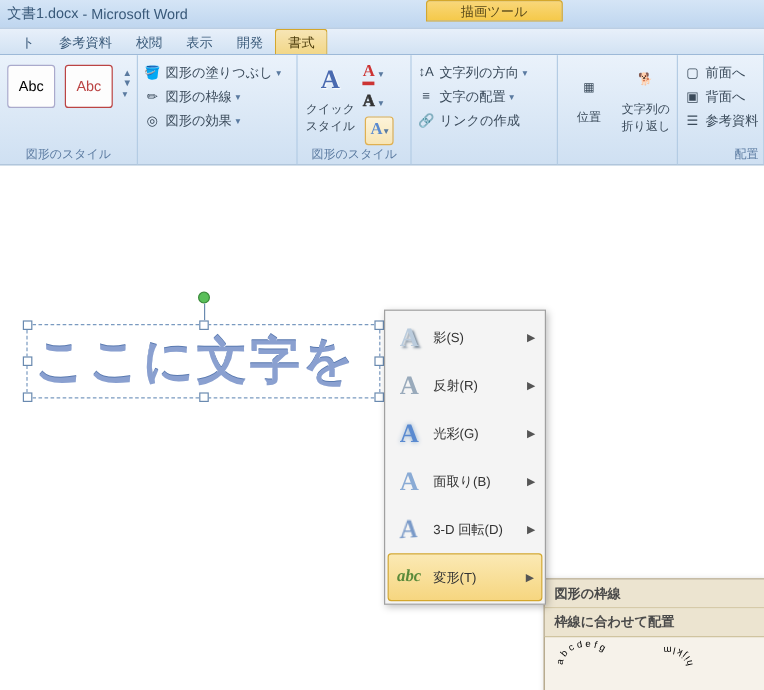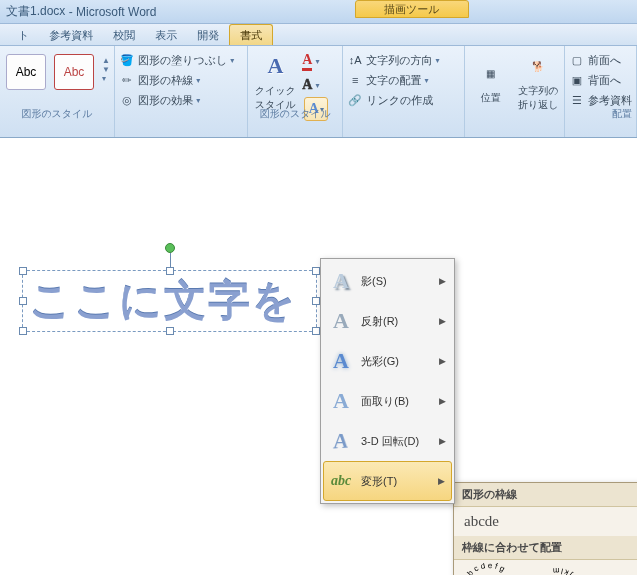--- a/index.html
+++ b/index.html
@@ -7,21 +7,21 @@
 
 .titlebar { height: 24px; background: linear-gradient(#d5e5f6, #bfd6ef); display: flex; align-items: center; padding: 0 6px; color: #3a5a7a; font-size: 12px; border-bottom: 1px solid #9db9d8; }
 .contextual { position: absolute; left: 355px; top: 0; height: 18px; background: linear-gradient(#f9d77a, #f5c94a); border: 1px solid #d4a72c; border-radius: 3px 3px 0 0; padding: 1px 28px; font-size: 11px; color: #5a4a1a; }
 
 .tabs { height: 22px; background: linear-gradient(#e8f0fa, #d2e2f3); display: flex; align-items: flex-end; padding-left: 8px; border-bottom: 1px solid #9db9d8; }
 .tab { padding: 3px 10px 2px; font-size: 11px; color: #3a5a7a; cursor: pointer; }
 .tab.active { background: linear-gradient(#f7e5b5, #f2d788); border: 1px solid #d4a72c; border-bottom: none; border-radius: 3px 3px 0 0; color: #4a3a0a; }
 
 .ribbon { height: 92px; background: linear-gradient(#eaf2fb, #cfe0f2); border-bottom: 1px solid #8aa9c8; display: flex; }
 .group { border-right: 1px solid #b4cce4; padding: 2px 4px 0; display: flex; flex-direction: column; position: relative; }
-.group-label { position: absolute; bottom: 16px; left: 0; right: 0; text-align: center; font-size: 10px; color: #5a7aa0; }
+.group-label { position: absolute; bottom: 1px; left: 0; right: 0; text-align: center; font-size: 10px; color: #5a7aa0; }
 .group-body { display: flex; gap: 4px; }
 
 .shape-btn { width: 40px; height: 36px; border: 1px solid #aac; border-radius: 3px; background: #fdfdfd; display: flex; align-items: center; justify-content: center; font-size: 12px; margin: 6px 2px 0; }
 .shape-btn.red { border: 1px solid #b44; color: #b44; }
 
 .smallrow { display: flex; align-items: center; gap: 3px; font-size: 11px; color: #3a4a5a; padding: 2px 0; white-space: nowrap; }
 .smallrow .ic { width: 16px; height: 16px; display: inline-flex; align-items: center; justify-content: center; }
 .dd { font-size: 8px; color: #5a7aa0; }
 
 .bigbtn { display: flex; flex-direction: column; align-items: center; justify-content: center; width: 46px; height: 66px; font-size: 10px; color: #3a4a5a; text-align: center; gap: 2px; }
@@ -242,23 +242,20 @@
       <span class="menu-ic">
           <span style="font-family:serif;font-weight:bold;font-size:14px;color:#5a8a3a;font-style:italic">abc</span>
         </span>
       <span>変形(T)</span>
         <span class="arrow">▶</span>
     </div>
   </div>
 
   <div class="submenu">
     <div class="sub-hdr">図形の枠線</div>
-    <div class="sub-body">
-      <span class="sample">abcde</span>
-    </div>
     <div class="sub-hdr">枠線に合わせて配置</div>
     <div class="sub-body" style="height:48px;align-items:center">
       <span style="display:inline-block;width:50px;text-align:center">
         <svg width="50" height="40" viewBox="0 0 50 40">
             <path id="c1" d="M5,20 a20,15 0 1,1 40,0 a20,15 0 1,1 -40,0" fill="none"></path>
             <text font-size="8" font-family="serif"><textPath href="#c1">a b c d e f g</textPath></text>
           </svg>
       </span>
       <span style="display:inline-block;width:50px;text-align:center">
         <svg width="50" height="40" viewBox="0 0 50 40">

